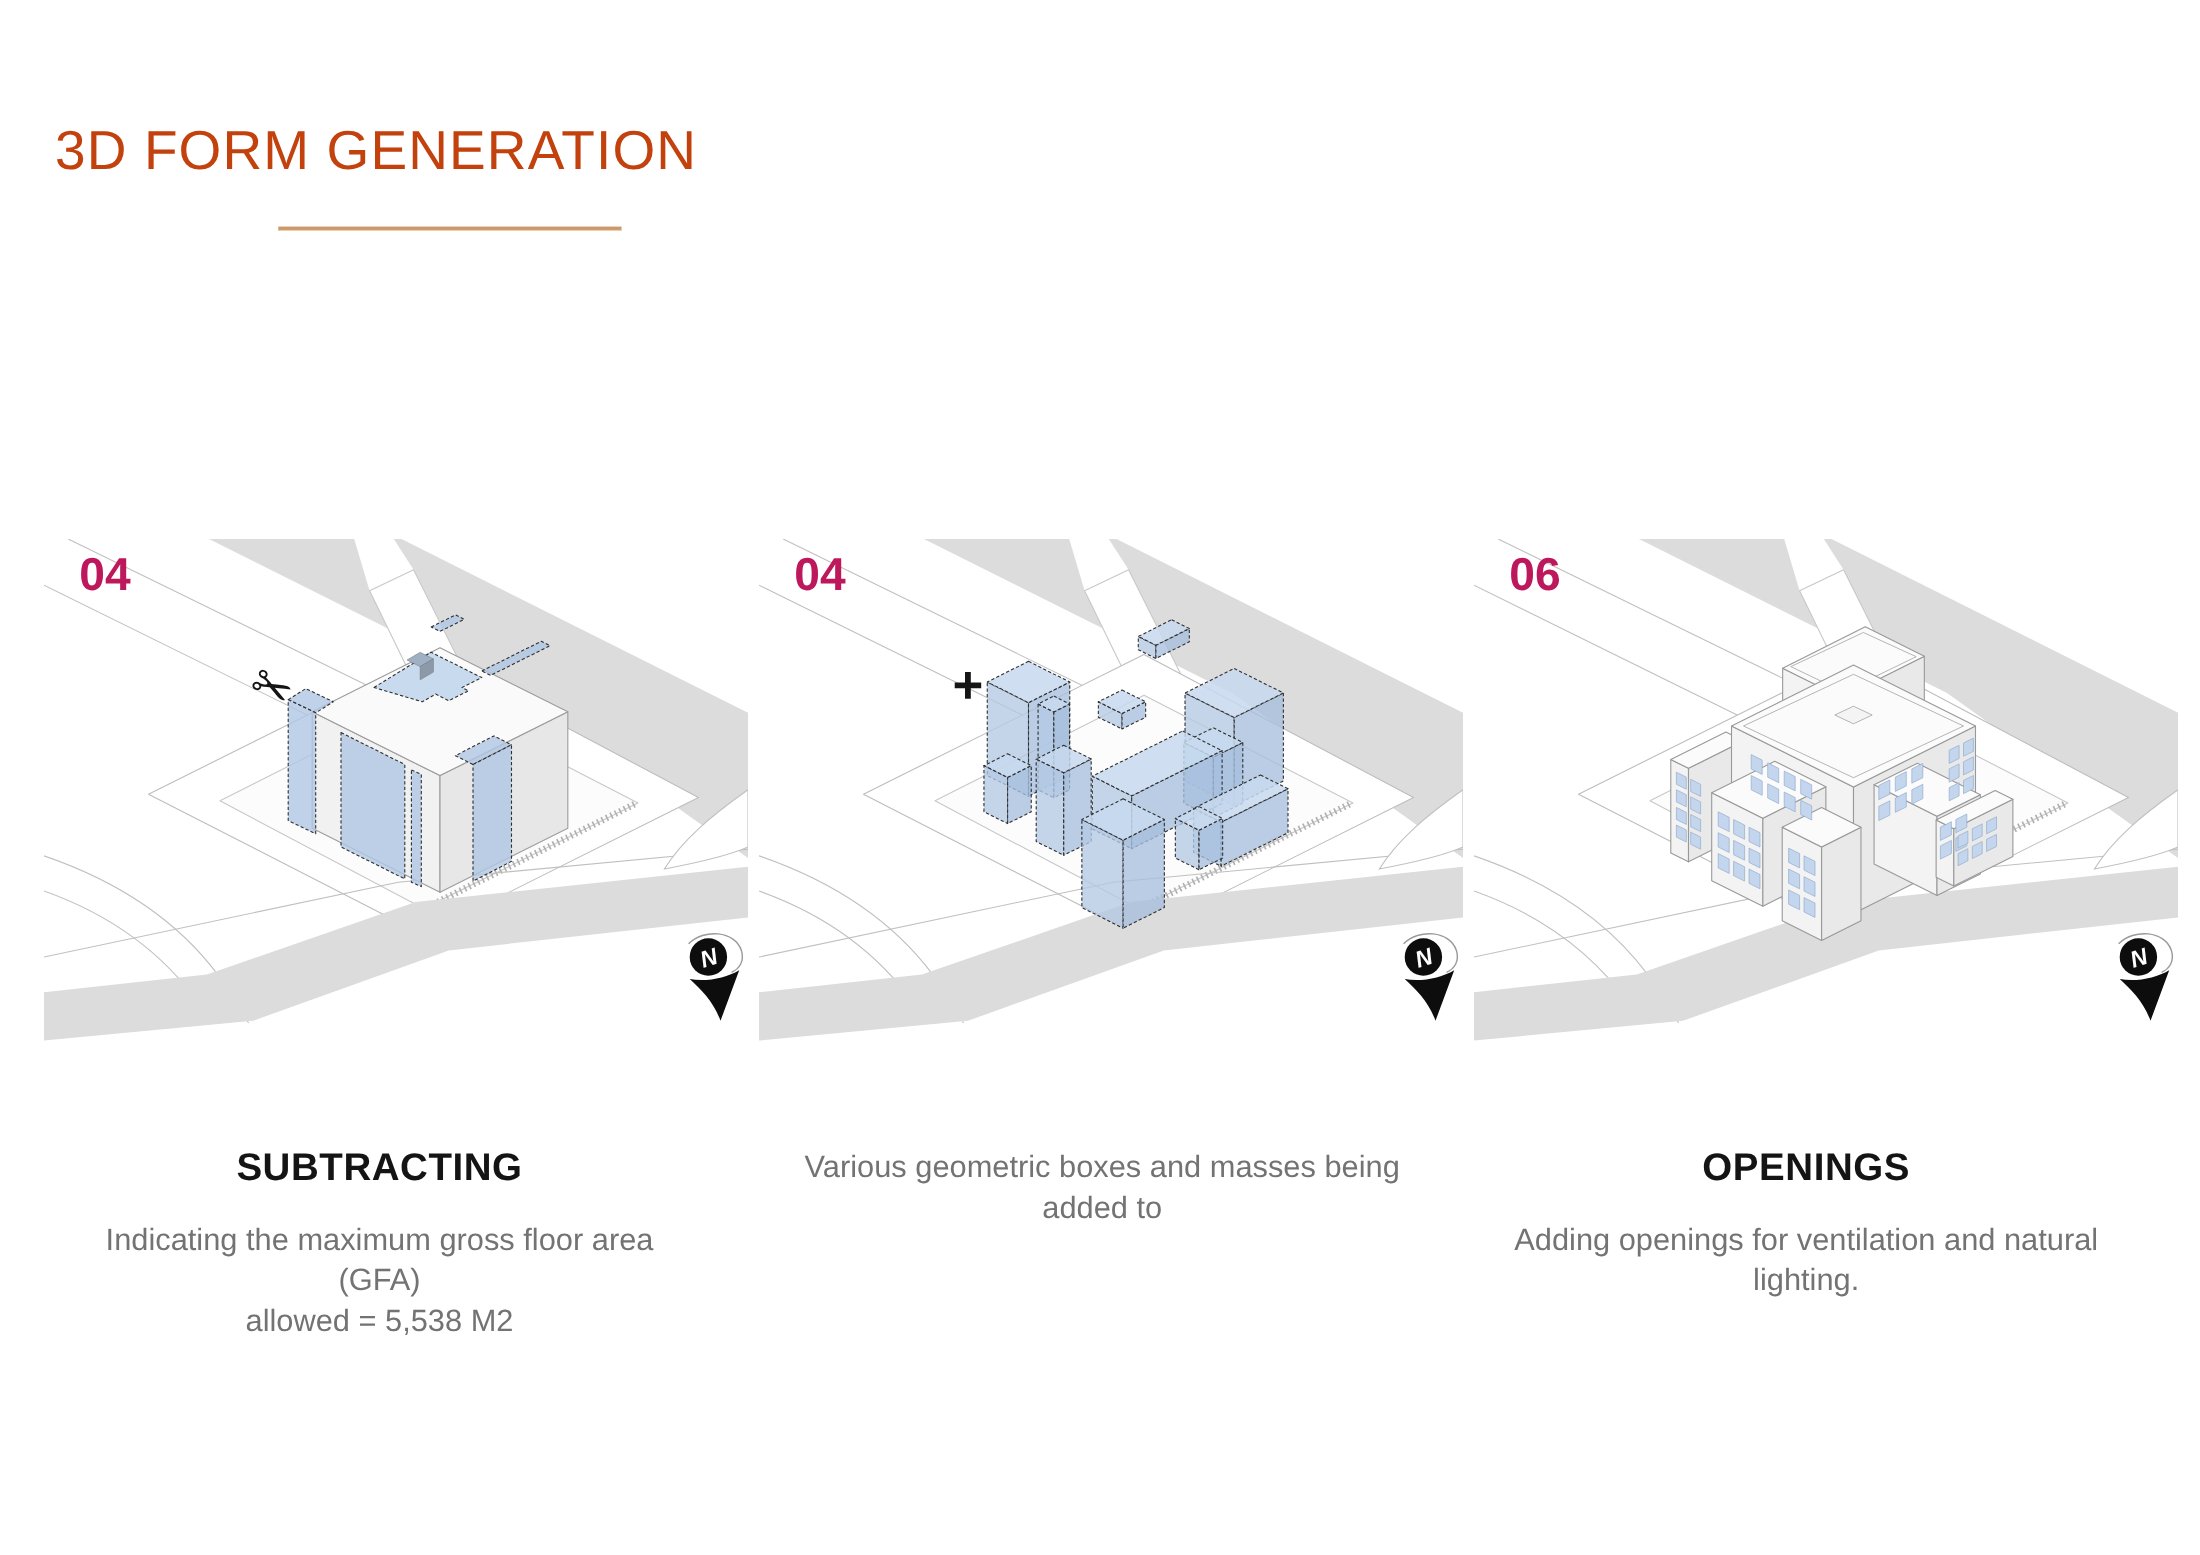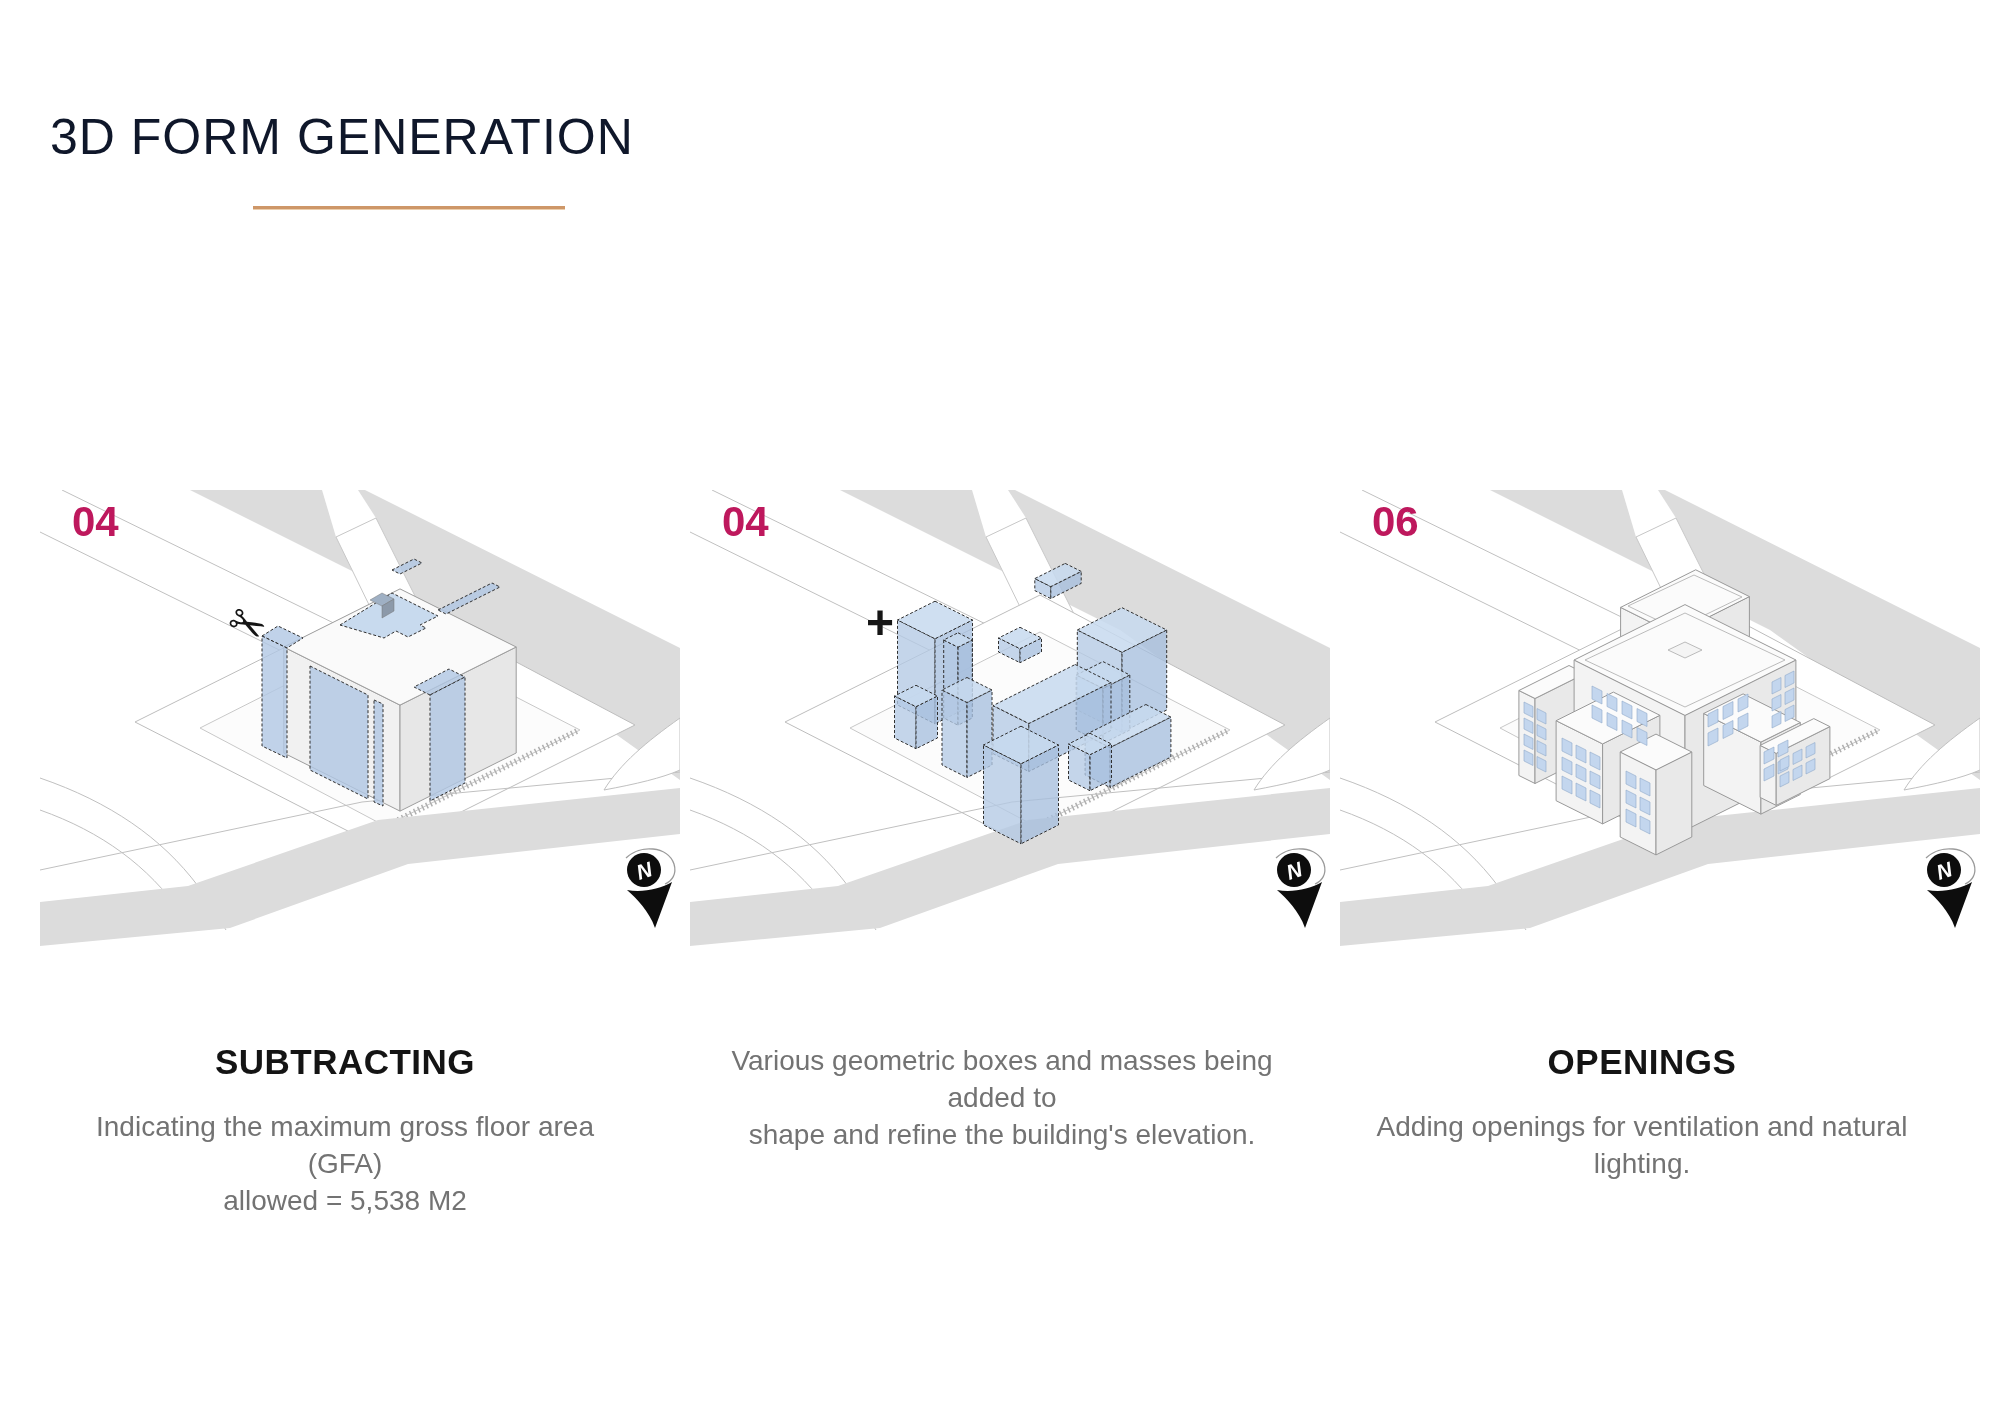--- a/index.html
+++ b/index.html
@@ -2,21 +2,21 @@
 <html><head>
 <meta charset="utf-8">
 <style>
   html,body{margin:0;padding:0;}
   body{
     width:2000px;height:1414px;position:relative;overflow:hidden;
     background:#ffffff;font-family:"Liberation Sans",sans-serif;
   }
   .title{
     position:absolute;left:50px;top:108px;margin:0;
-    font-size:50px;font-weight:400;letter-spacing:1px;color:#0f172a;
+    font-size:50px;font-weight:400;letter-spacing:1px;color:#c2410c;
   }
   .title-underline{
     position:absolute;left:253px;top:206px;width:312px;height:3px;
     background:#ce9768;border-bottom:1px solid #eccfae;
   }
   .panel{position:absolute;top:490px;width:640px;height:470px;}
   .panel svg{position:absolute;left:0;top:0;}
   .step-number{
     position:absolute;left:32px;top:8px;z-index:2;
     font-size:42px;font-weight:bold;color:#be185d;
@@ -252,19 +252,19 @@
     </svg>
 </div>
 
 <div class="caption" style="left:55px">
   <h2>SUBTRACTING</h2>
   <p><span>Indicating the maximum gross floor area (GFA)</span><br>
   <span>allowed = 5,538 M2</span></p>
 </div>
 <div class="caption" style="left:712px">
   <p><span>Various geometric boxes and masses being added to</span><br>
-  <span>shape and refine the building's elevation.</span></p>
+  </p>
 </div>
 <div class="caption" style="left:1352px">
   <h2>OPENINGS</h2>
   <p><span>Adding openings for ventilation and natural</span><br>
   <span>lighting.</span></p>
 </div>
 
 </body></html>

